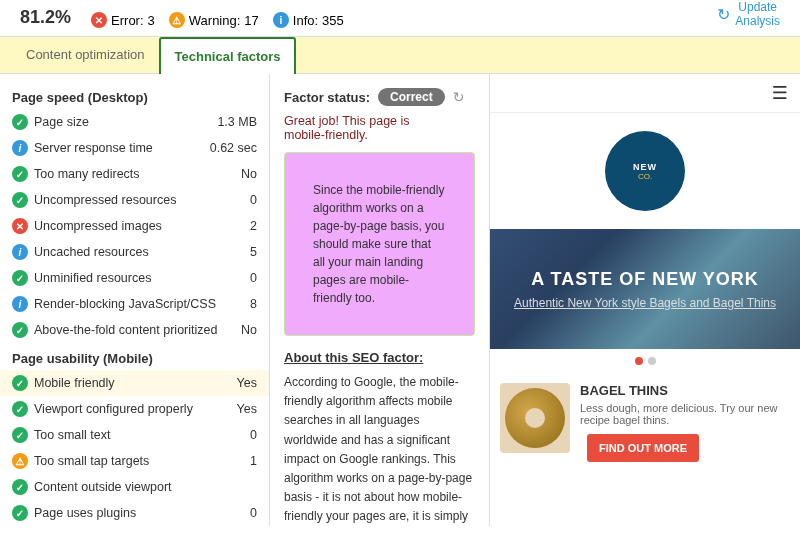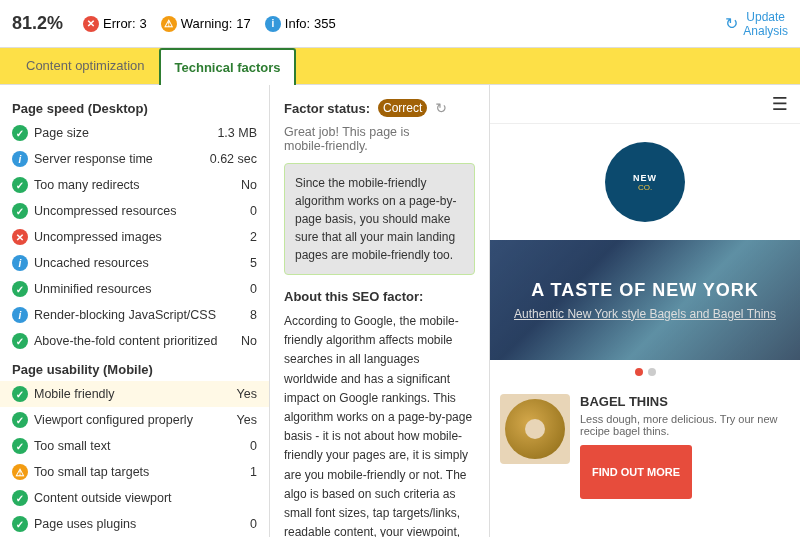--- a/index.html
+++ b/index.html
@@ -1,40 +1,40 @@
 <!DOCTYPE html>
 <html><head>
   <meta charset="utf-8">
   <style>
     * { box-sizing: border-box; margin: 0; padding: 0; }
     body { font-family: Arial, sans-serif; font-size: 13px; background: #fff; width: 800px; height: 539px; overflow: hidden; }
 
     
     .top-bar {
-      display: flex; align-items: center; padding: 8px 12px;
-      border-bottom: 1px solid #ddd; background: #fff; height: 48px;
+      display: flex; align-items: flex-end; padding: 8px 20px;
+      border-bottom: 1px solid #ddd; background: #fff; height: 37px;
     }
     .score { font-size: 18px; font-weight: bold; color: #333; margin-right: 20px; }
     .badge {
       display: inline-flex; align-items: center; gap: 4px;
       margin-right: 14px; font-size: 13px;
     }
     .badge-icon { width: 16px; height: 16px; border-radius: 50%; display: inline-flex; align-items: center; justify-content: center; font-size: 10px; font-weight: bold; color: #fff; }
     .badge-error .badge-icon { background: #e74c3c; }
     .badge-warning .badge-icon { background: #f39c12; }
     .badge-info .badge-icon { background: #3498db; }
     .update-btn {
       margin-left: auto; display: flex; align-items: center; gap: 5px;
       font-size: 12px; color: #3498db; cursor: pointer; background: none; border: none;
     }
     .update-icon { color: #3498db; font-size: 16px; }
 
     
     .tabs {
-      display: flex; border-bottom: 1px solid #ddd; background: #fde047; padding: 0 12px;
+      display: flex; border-bottom: 1px solid #ddd; background: #fef9c3; padding: 0 12px;
     }
     .tab {
       padding: 10px 14px; cursor: pointer; font-size: 13px; color: #666;
       border-bottom: 2px solid transparent; margin-bottom: -1px;
     }
     .tab.active {
       color: #2e7d32; border: 2px solid #2e7d32; border-bottom: none;
       background: #fff; font-weight: bold; border-radius: 3px 3px 0 0;
     }
 
@@ -52,30 +52,30 @@
     .icon-info { background: #3498db; color: #fff; font-style: italic; font-weight: bold; }
     .icon-warn { background: #f39c12; color: #fff; }
     .item-label { flex: 1; color: #333; font-size: 12.5px; }
     .item-value { font-size: 12.5px; color: #333; font-weight: normal; min-width: 30px; text-align: right; }
 
     
     .mid-panel { width: 220px; border-right: 1px solid #ddd; padding: 14px 14px; overflow-y: auto; }
     .factor-status-row { display: flex; align-items: center; gap: 8px; margin-bottom: 8px; }
     .factor-label { font-size: 13px; color: #333; font-weight: bold; }
     .correct-badge {
-      background: #a16207; color: #fff; font-size: 12px; padding: 2px 5px;
-      border-radius: 12px; font-weight: normal;
+      background: #737373; color: #fff; font-size: 12px; padding: 2px 12px;
+      border-radius: 12px; font-weight: bold;
     }
     .refresh-icon { color: #999; font-size: 14px; cursor: pointer; }
-    .great-job { font-size: 12.5px; color: #737373; margin-bottom: 10px; }
+    .great-job { font-size: 12.5px; color: #7f1d1d; margin-bottom: 10px; }
     .info-box {
-      background: #e5e5e5; border: 1px solid #c3e6a0; border-radius: 4px;
-      padding: 10px; font-size: 12px; color: #333; margin-bottom: 14px; line-height: 1.5;
-    }
-    .about-title { font-size: 13px; font-weight: bold; color: #333; margin-bottom: 8px; }
+      background: #f0abfc; border: 1px solid #c3e6a0; border-radius: 4px;
+      padding: 28px; font-size: 12px; color: #333; margin-bottom: 14px; line-height: 1.5;
+    }
+    .about-title { font-size: 13px; font-weight: bold; color: #333; margin-bottom: 8px; text-decoration: underline; }
     .about-text { font-size: 12px; color: #333; line-height: 1.6; }
 
     
     .right-panel { flex: 1; overflow: hidden; position: relative; }
 
     
     .site-preview { width: 100%; height: 100%; overflow-y: auto; background: #fff; }
     .site-header { background: #fff; display: flex; align-items: center; justify-content: flex-end; padding: 8px 12px; border-bottom: 1px solid #eee; }
     .hamburger { font-size: 18px; color: #333; }
 
@@ -108,22 +108,23 @@
     .bagel-img {
       width: 70px; height: 70px; background: #e8d5b7;
       border-radius: 4px; flex-shrink: 0; display: flex; align-items: center; justify-content: center;
       font-size: 8px; color: #999;
     }
     .bagel-content { flex: 1; }
     .bagel-title { font-size: 13px; font-weight: bold; color: #333; text-transform: uppercase; }
     .bagel-text { font-size: 11px; color: #666; margin: 4px 0 8px; }
     .find-btn {
       background: #e74c3c; color: #fff; font-size: 11px; font-weight: bold;
-      padding: 21px 12px; border: none; border-radius: 3px; cursor: pointer;
+      padding: 8px 12px; border: none; border-radius: 3px; cursor: pointer;
       text-transform: uppercase;
+      margin-left: 7px;
     }
 
     
     .bagel-mock {
       width: 60px; height: 60px; border-radius: 50%; background: radial-gradient(circle at 40% 40%, #d4a84b, #8b6914);
       position: relative; display: flex; align-items: center; justify-content: center;
     }
     .bagel-hole { width: 20px; height: 20px; border-radius: 50%; background: #e8d5b7; }
 
     

